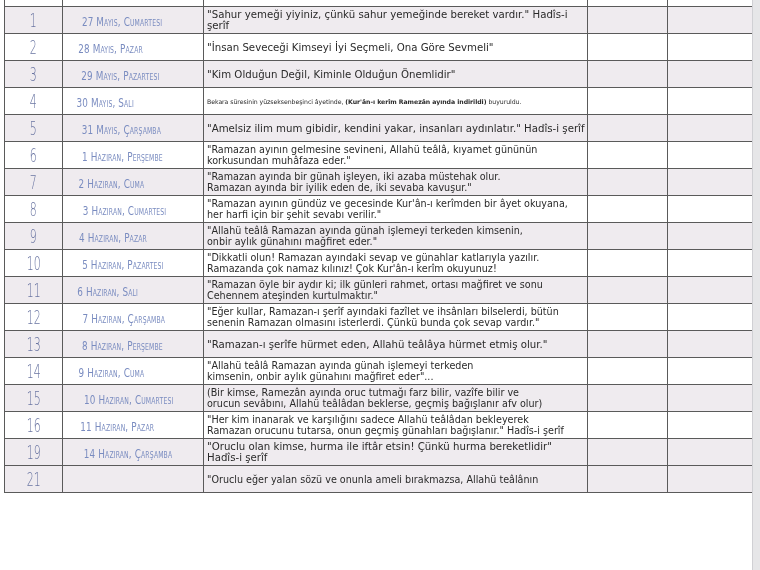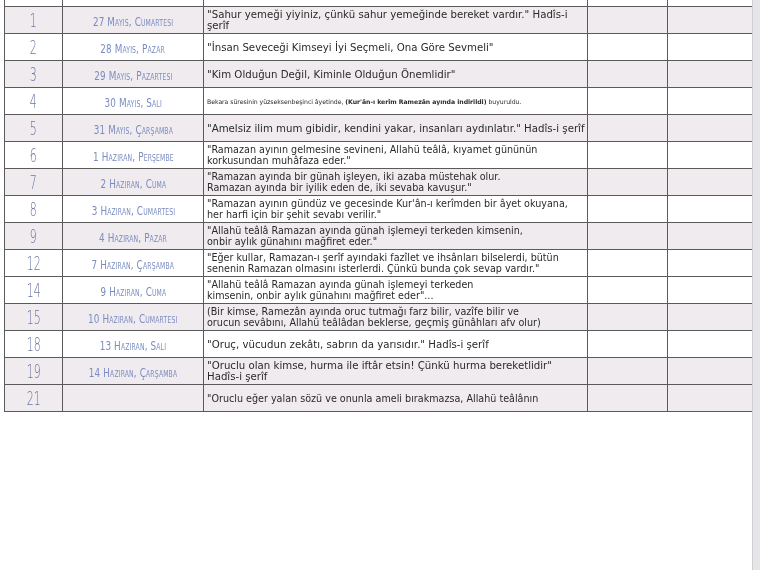--- a/index.html
+++ b/index.html
@@ -66,21 +66,21 @@
       font-size: 20px;
       font-weight: 200;
       line-height: 1;
     }
     .num span {
       display: inline-block;
       transform: scaleX(0.55);
       letter-spacing: 0;
     }
     .date {
-      text-align: center;
+      text-align: left;
       color: #7a8cc0;
       font-family: "DejaVu Sans", sans-serif;
       white-space: nowrap;
       margin-left: 20px;
     }
     .date span {
       display: inline-block;
       font-size: 13px;
       font-variant: small-caps;
       transform: scaleX(0.68);
@@ -188,47 +188,71 @@
         </tr>
         <tr class="shaded">
           <td class="num"><span>9</span></td>
           <td class="date"><span>4 Haziran, Pazar</span></td>
           <td class="quote double"><span>"Allahü teâlâ Ramazan ayında günah işlemeyi terkeden kimsenin,
 onbir aylık günahını mağfiret eder."</span></td>
           <td class="blank"></td>
           <td class="blank"></td>
         </tr>
         <tr class="plain">
+          <td class="num"><span>10</span></td>
+          <td class="date"><span>5 Haziran, Pazartesi</span></td>
+          <td class="quote double"><span>"Dikkatli olun! Ramazan ayındaki sevap ve günahlar katlarıyla yazılır.
+Ramazanda çok namaz kılınız! Çok Kur'ân-ı kerîm okuyunuz!</span></td>
+          <td class="blank"></td>
+          <td class="blank"></td>
+        </tr>
+        <tr class="shaded">
+          <td class="num"><span>11</span></td>
+          <td class="date"><span>6 Haziran, Salı</span></td>
+          <td class="quote double"><span>"Ramazan öyle bir aydır ki; ilk günleri rahmet, ortası mağfiret ve sonu
+Cehennem ateşinden kurtulmaktır."</span></td>
+          <td class="blank"></td>
+          <td class="blank"></td>
+        </tr>
+        <tr class="plain">
           <td class="num"><span>12</span></td>
           <td class="date"><span>7 Haziran, Çarşamba</span></td>
           <td class="quote double"><span>"Eğer kullar, Ramazan-ı şerîf ayındaki fazîlet ve ihsânları bilselerdi, bütün
 senenin Ramazan olmasını isterlerdi. Çünkü bunda çok sevap vardır."</span></td>
           <td class="blank"></td>
           <td class="blank"></td>
         </tr>
+        <tr class="shaded">
+          <td class="num"><span>13</span></td>
+          <td class="date"><span>8 Haziran, Perşembe</span></td>
+          <td class="quote single"><span>"Ramazan-ı şerîfe hürmet eden, Allahü teâlâya hürmet etmiş olur."</span></td>
+          <td class="blank"></td>
+          <td class="blank"></td>
+        </tr>
         <tr class="plain">
           <td class="num"><span>14</span></td>
           <td class="date"><span>9 Haziran, Cuma</span></td>
           <td class="quote double"><span>"Allahü teâlâ Ramazan ayında günah işlemeyi terkeden
 kimsenin, onbir aylık günahını mağfiret eder"...</span></td>
           <td class="blank"></td>
           <td class="blank"></td>
         </tr>
         <tr class="shaded">
           <td class="num"><span>15</span></td>
           <td class="date"><span>10 Haziran, Cumartesi</span></td>
           <td class="quote double"><span>(Bir kimse, Ramezân ayında oruc tutmağı farz bilir, vazîfe bilir ve
-orucun sevâbını, Allahü teâlâdan beklerse, geçmiş günâhları afv olur)</span></td>
-          <td class="blank"></td>
-          <td class="blank"></td>
-        </tr>
-        <tr class="plain">
-          <td class="num"><span>18</span></td>
-          <td class="date"><span>13 Haziran, Salı</span></td>
-          <td class="quote single"><span>"Oruç, vücudun zekâtı, sabrın da yarısıdır."  Hadîs-i şerîf</span></td>
+orucun sevâbını, Allahü teâlâdan beklerse, geçmiş bağışlanır afv olur)</span></td>
+          <td class="blank"></td>
+          <td class="blank"></td>
+        </tr>
+        <tr class="plain">
+          <td class="num"><span>16</span></td>
+          <td class="date"><span>11 Haziran, Pazar</span></td>
+          <td class="quote double"><span>"Her kim inanarak ve karşılığını sadece Allahü teâlâdan bekleyerek
+Ramazan orucunu tutarsa, onun geçmiş günahları bağışlanır." Hadîs-i şerîf</span></td>
           <td class="blank"></td>
           <td class="blank"></td>
         </tr>
         <tr class="shaded">
           <td class="num"><span>19</span></td>
           <td class="date"><span>14 Haziran, Çarşamba</span></td>
           <td class="quote single"><span>"Oruclu olan kimse, hurma ile iftâr etsin! Çünkü hurma bereketlidir"  Hadîs-i şerîf</span></td>
           <td class="blank"></td>
           <td class="blank"></td>
         </tr>

